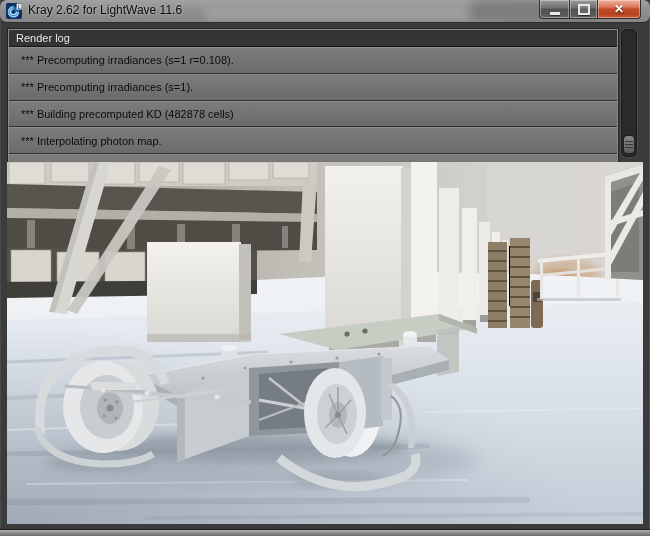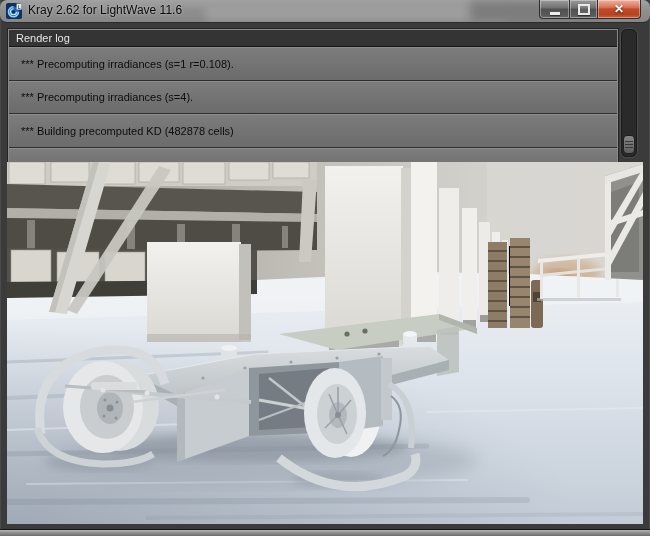--- a/index.html
+++ b/index.html
@@ -81,22 +81,23 @@
       </div>
       <div class="btn btn-close">
         <span class="glyph-close">✕</span>
       </div>
     </div>
   </div>
 
   <div class="log-panel">
     <div class="log-header">Render log</div>
     <div class="log-row">*** Precomputing irradiances (s=1 r=0.108).</div>
-    <div class="log-row">*** Precomputing irradiances (s=4).</div>
+    <div class="log-row">*** Precomputing irradiances (s=1).</div>
     <div class="log-row">*** Building precomputed KD (482878 cells)</div>
+    <div class="log-row">*** Interpolating photon map.</div>
     <div class="log-row"></div>
   </div>
 
   <div class="scrollbar">
     <div class="scroll-thumb">
       <div class="scroll-grip"></div>
     </div>
   </div>
 
   <div class="render-view">

